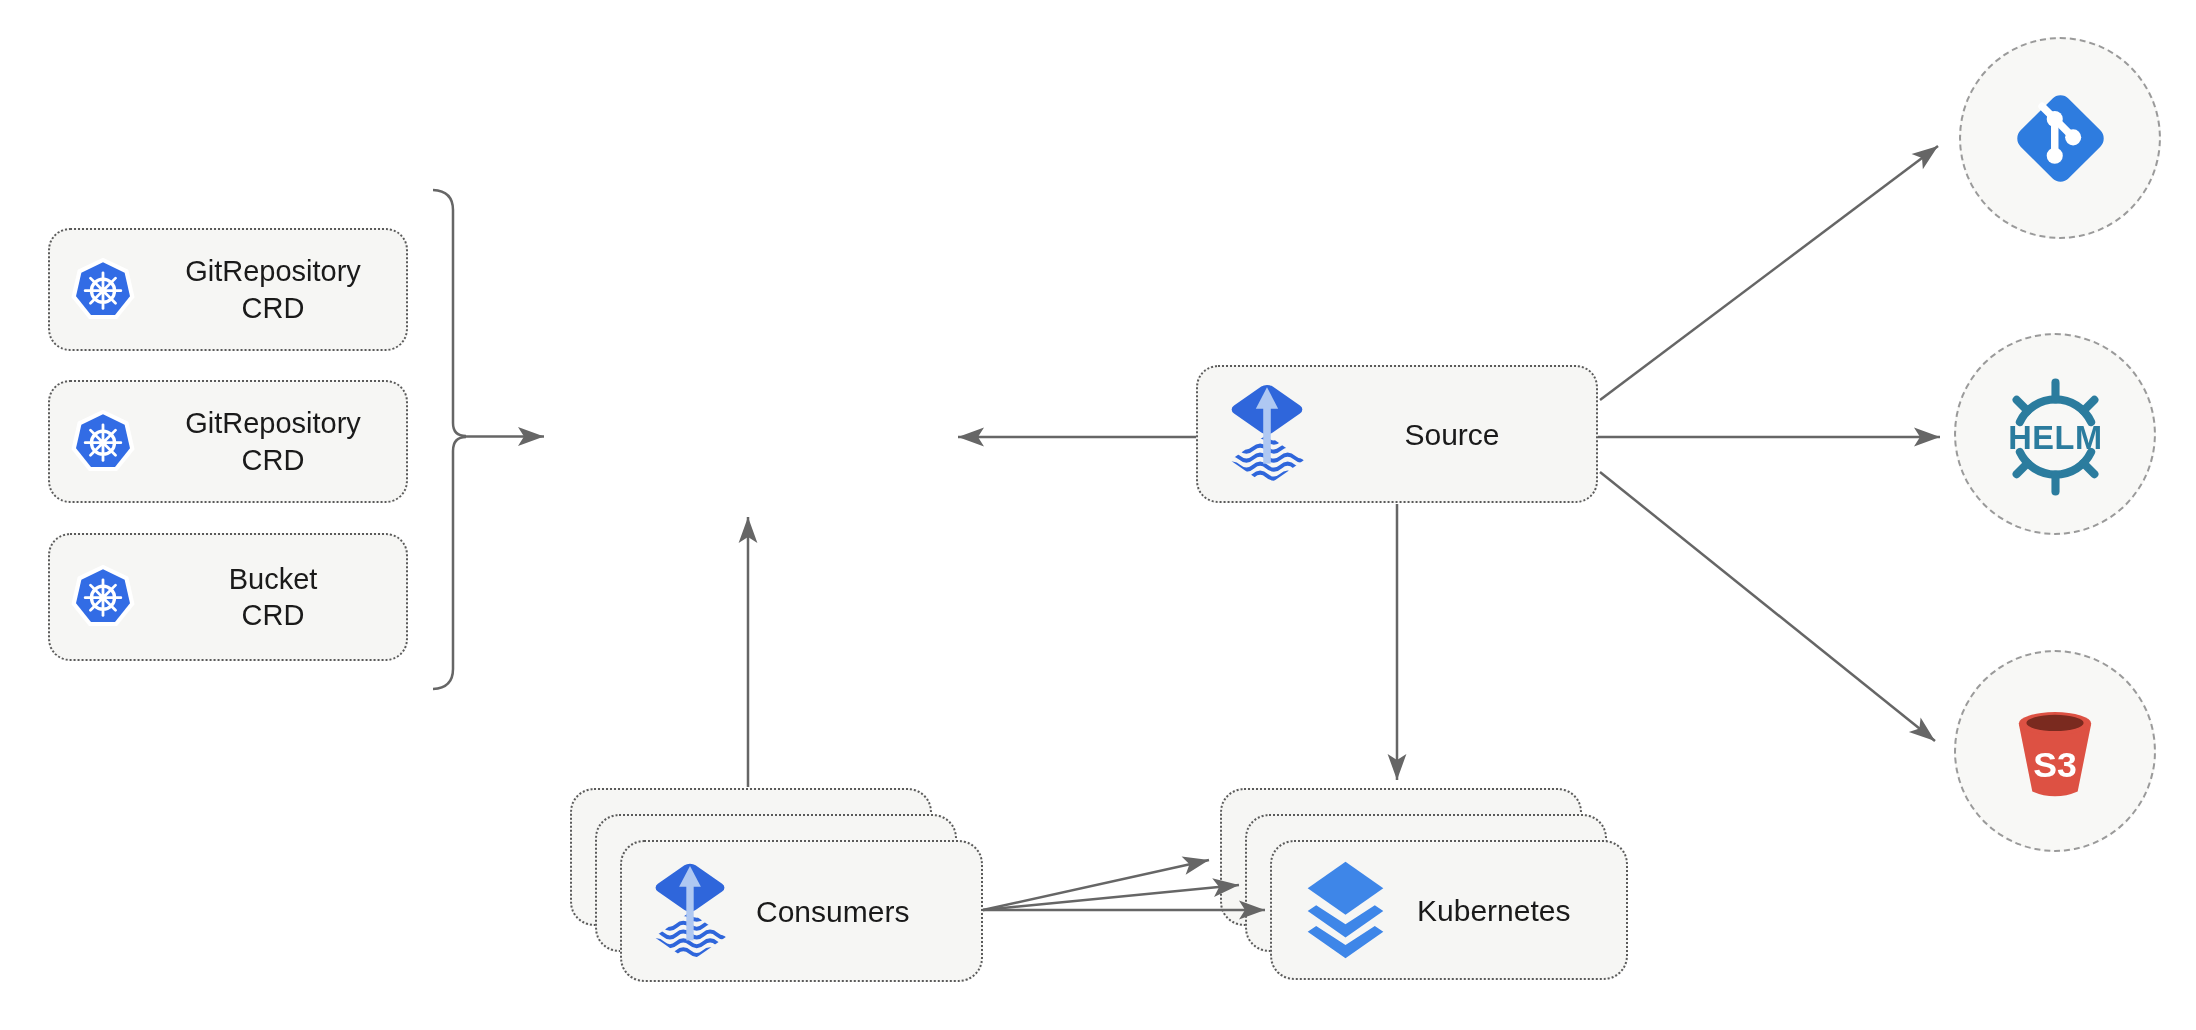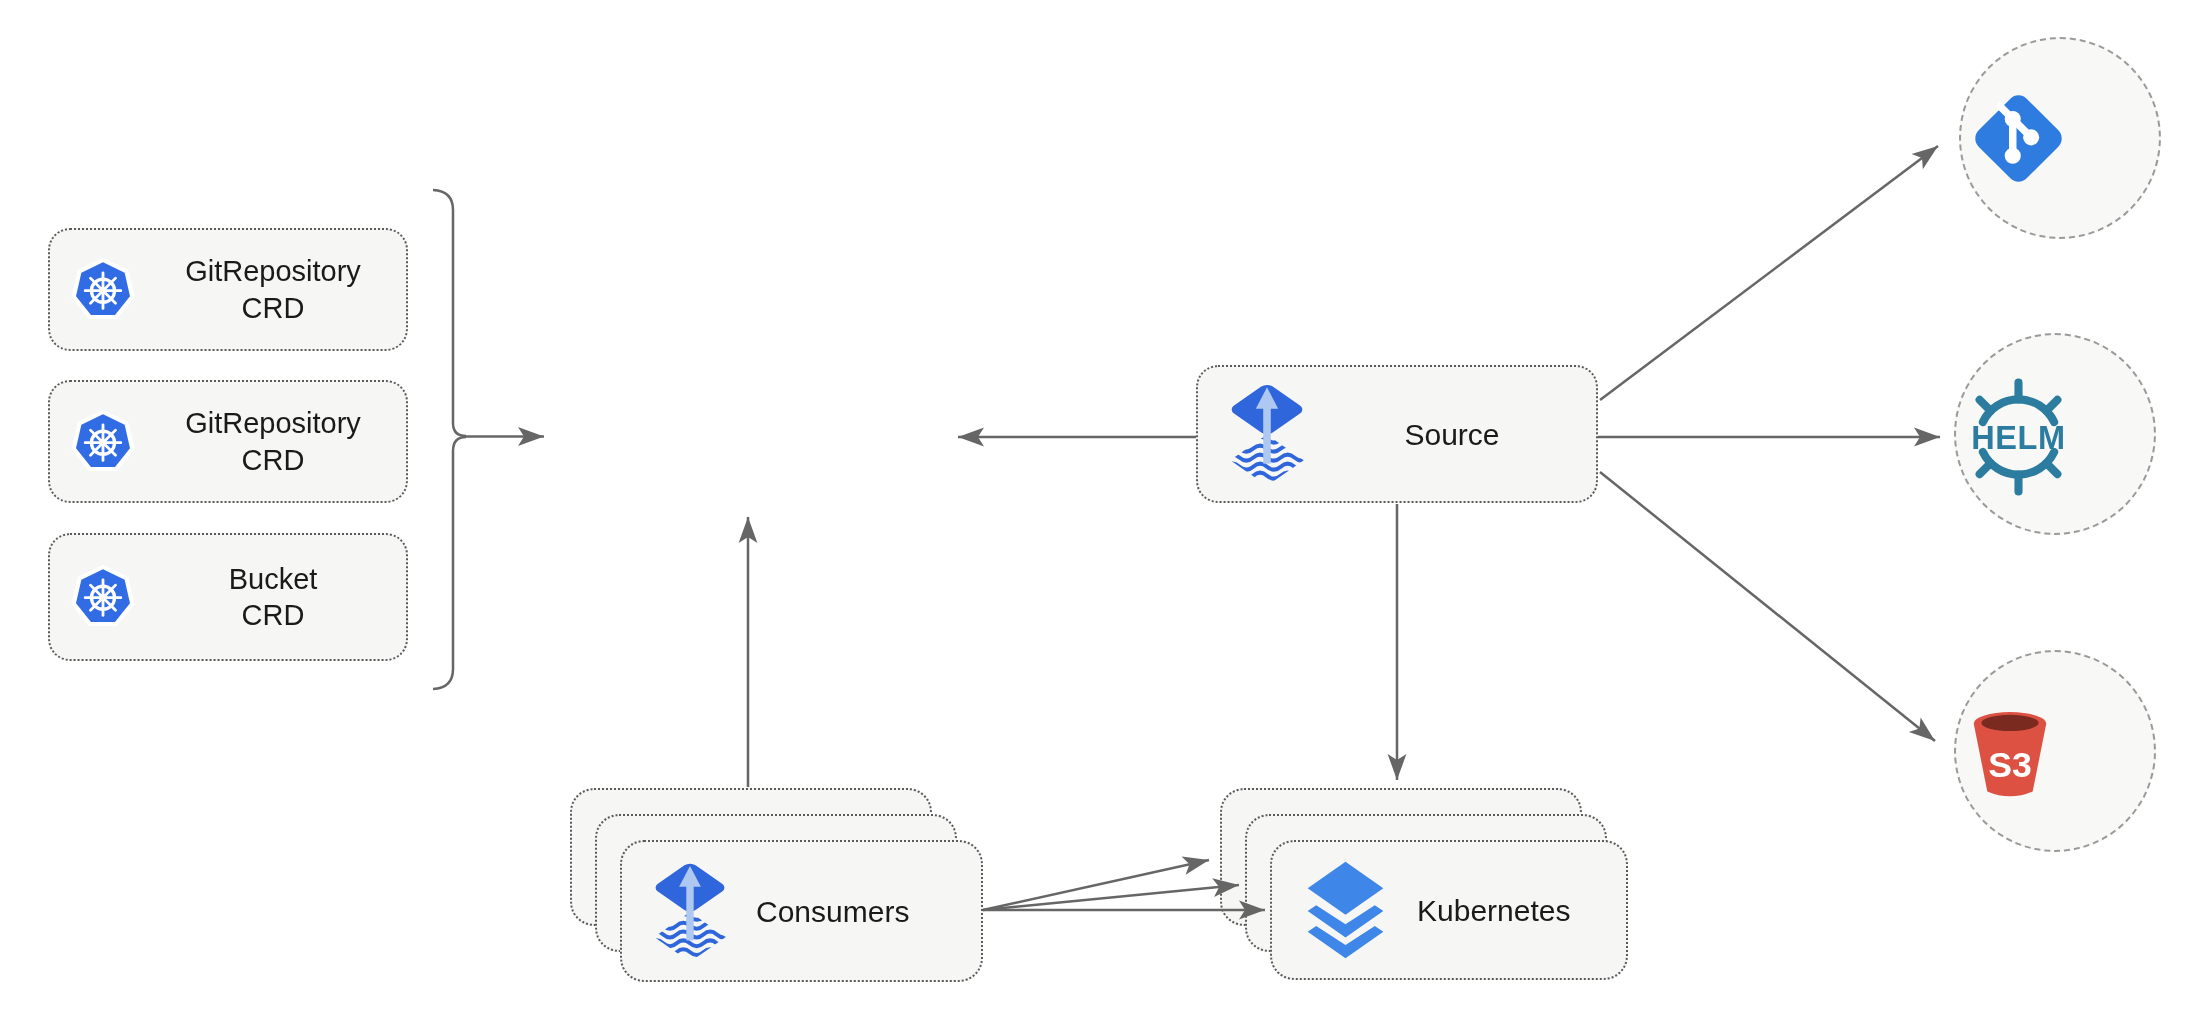--- a/index.html
+++ b/index.html
@@ -16,21 +16,21 @@
   .crd-label{font-size:29px;line-height:1.25;}
   .big-label{font-size:30px;line-height:1.3;}
   .stack-box{
     position:absolute;background:#f6f6f4;border:2px dotted #5a5a5a;border-radius:24px;
     box-sizing:border-box;
   }
   .stack-front{display:flex;align-items:center;padding:0 26px;gap:24px;}
   .circle-node{
     position:absolute;width:202px;height:202px;border-radius:50%;
     background:#f8f8f6;border:2.5px dashed #9a9a9a;box-sizing:border-box;
-    display:flex;align-items:center;
+    display:flex;align-items:center;justify-content:center;
   }
   .icon{flex:0 0 auto;display:block;}
   svg{display:block;}
   #connector-layer{position:absolute;left:0;top:0;z-index:40;pointer-events:none;}
   .node,.stack-box,.circle-node{z-index:10;}
 </style>
 </head>
 <body>
 
 <div class="canvas">

